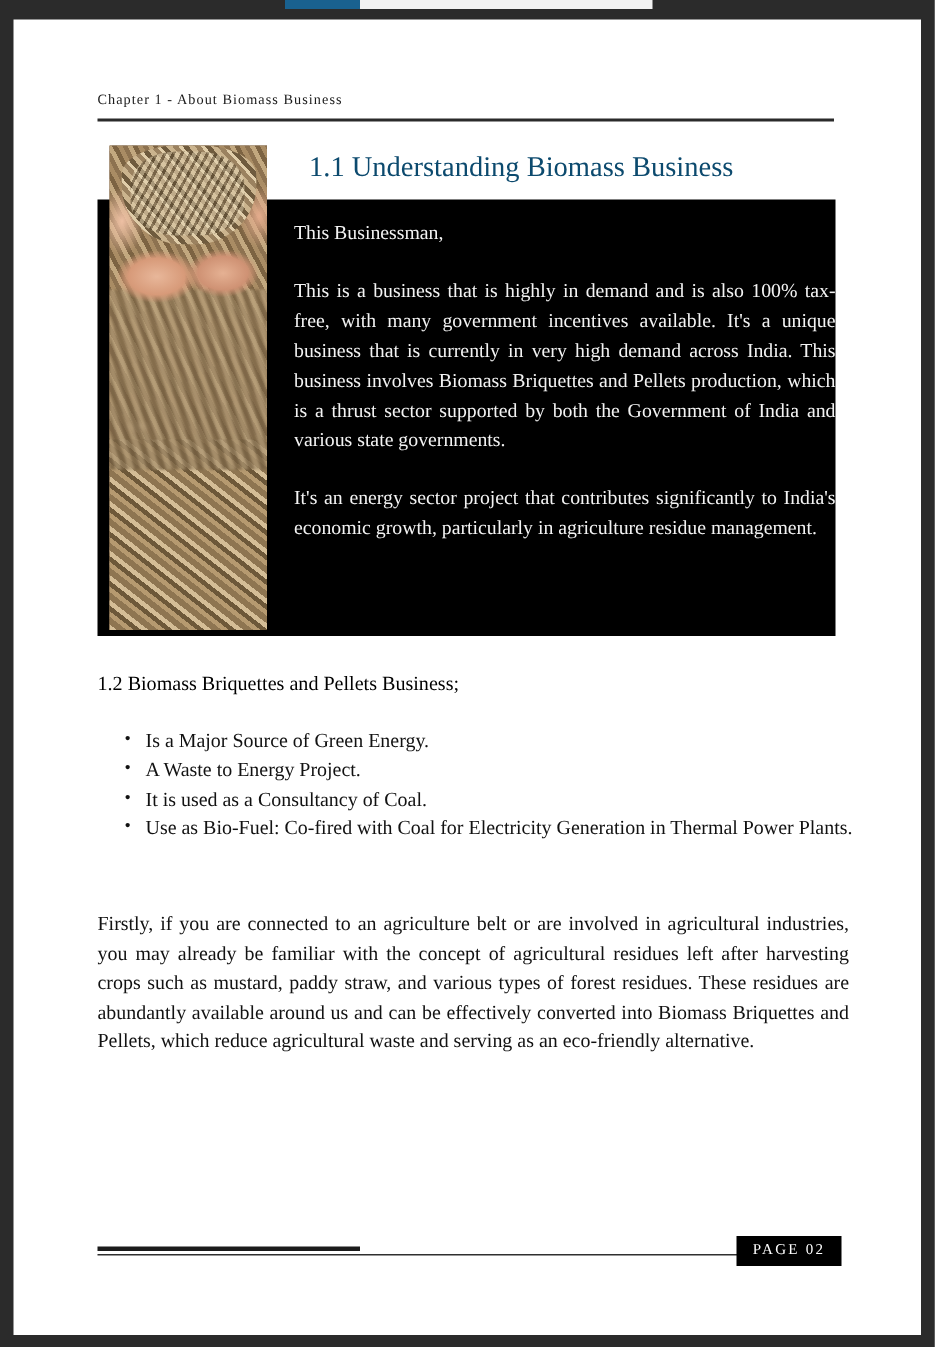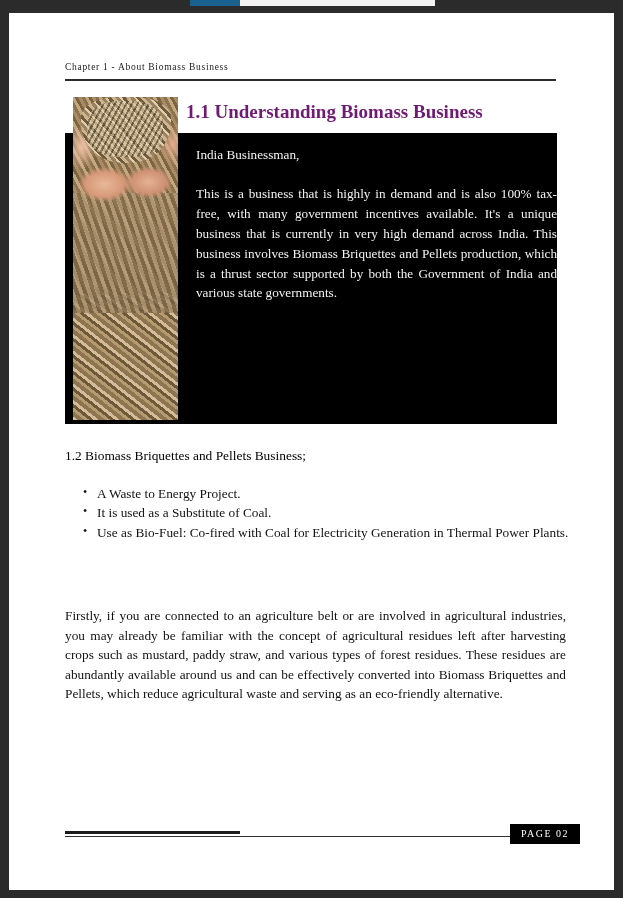--- a/index.html
+++ b/index.html
@@ -150,26 +150,26 @@
     position: absolute;
     left: 0; top: 196px;
     width: 105px; height: 127px;
     background:
       repeating-linear-gradient(38deg, #d4bd96 0px, #d4bd96 3px, #8e7551 3px, #8e7551 7px, #b69a70 7px, #b69a70 10px, #6d5839 10px, #6d5839 13px),
       repeating-linear-gradient(132deg, rgba(232,219,190,0.35) 0px, rgba(232,219,190,0.35) 2px, rgba(80,65,43,0.3) 2px, rgba(80,65,43,0.3) 6px);
   }
 
   #section-title {
     position: absolute;
-    left: 177px;
+    left: 197px;
     top: 88px;
     width: 360px;
     font-size: 19px;
-    font-weight: bold;
-    color: #701a75;
+    font-weight: normal;
+    color: #0c4a6e;
     white-space: nowrap;
   }
 
   #hero-copy {
     position: absolute;
     left: 187px;
     top: 132px;
     width: 361px;
     color: #f3f3f3;
     font-size: 13.2px;
@@ -244,21 +244,21 @@
   #footer-rule-thin {
     position: absolute;
     left: 56px;
     top: 823px;
     width: 492px;
     height: 1.2px;
     background: #2f2f2f;
   }
   #page-badge {
     position: absolute;
-    left: 501px;
+    left: 482px;
     top: 811px;
     width: 70px;
     height: 20px;
     background: #000000;
     color: #ffffff;
     font-size: 10px;
     letter-spacing: 1.5px;
     text-align: center;
     line-height: 20px;
   }
@@ -293,29 +293,31 @@
         <div class="photo-pellets-bottom"></div>
         <div class="photo-pellets-mid"></div>
         <div class="photo-hands"></div>
         <div class="photo-pellets-top"></div>
       </div>
     </div>
 
     <div id="section-title">1.1 Understanding Biomass Business</div>
 
     <div id="hero-copy">
-      <p>India Businessman,</p>
+      <p>This Businessman,</p>
       <p>This is a business that is highly in demand and is also 100% tax-free, with many government incentives available. It's a unique business that is currently in very high demand across India. This business involves Biomass Briquettes and Pellets production, which is a thrust sector supported by both the Government of India and various state governments.</p>
+      <p>It's an energy sector project that contributes significantly to India's economic growth, particularly in agriculture residue management.</p>
     </div>
 
     <div id="subsection-title">1.2 Biomass Briquettes and Pellets Business;</div>
 
     <ul id="bullet-list">
+      <li>Is a Major Source of Green Energy.</li>
       <li>A Waste to Energy Project.</li>
-      <li>It is used as a Substitute of Coal.</li>
+      <li>It is used as a Consultancy of Coal.</li>
       <li>Use as Bio-Fuel: Co-fired with Coal for Electricity Generation in Thermal Power Plants.</li>
     </ul>
 
     <div id="body-paragraphs">
       <p>Firstly, if you are connected to an agriculture belt or are involved in agricultural industries, you may already be familiar with the concept of agricultural residues left after harvesting crops such as mustard, paddy straw, and various types of forest residues. These residues are abundantly available around us and can be effectively converted into Biomass Briquettes and Pellets, which reduce agricultural waste and serving as an eco-friendly alternative.</p>
     </div>
 
     <div id="footer-rule-thick"></div>
     <div id="footer-rule-thin"></div>
     <div id="page-badge">PAGE 02</div>

